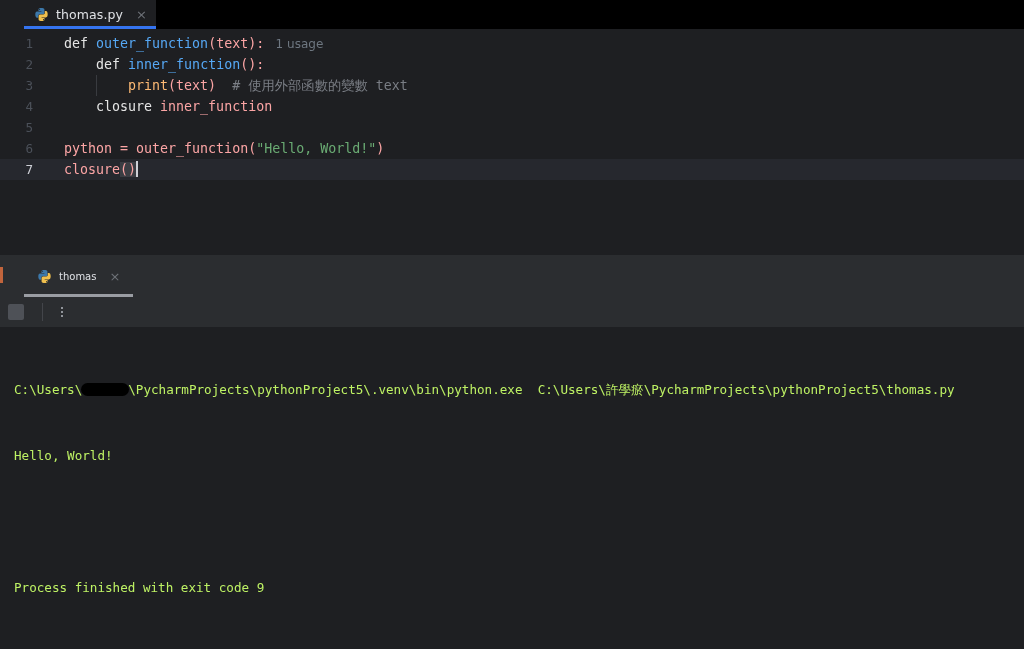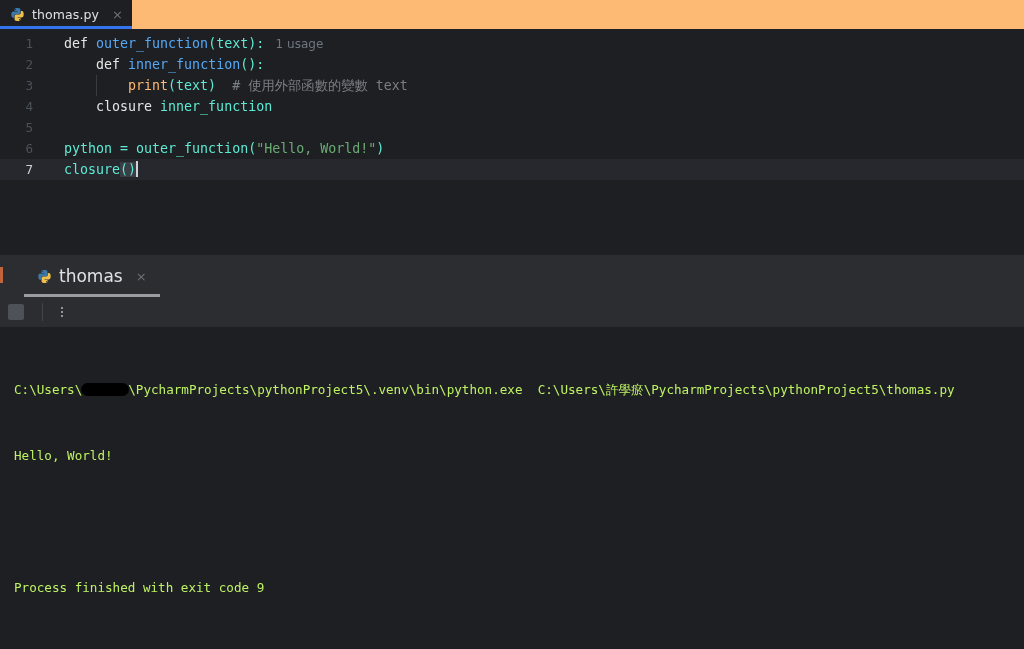--- a/index.html
+++ b/index.html
@@ -16,23 +16,24 @@
     width: 1024px; height: 649px;
     display: flex; flex-direction: column;
     background: #1E1F22;
   }
 
   
   .editor-tabbar {
     position: relative;
     height: 29px;
     flex: 0 0 29px;
-    background: #fdba74;
+    background: #000000;
     display: flex;
     align-items: stretch;
+    margin-left: 24px;
   }
   .editor-tab {
     display: flex;
     align-items: center;
     gap: 7px;
     padding: 0 9px 0 10px;
     height: 29px;
     background: #1E1F22;
     cursor: default;
     position: relative;
@@ -107,21 +108,21 @@
     left: 96px;
     width: 1px;
     background: #393B40;
   }
 
   
   .kw   { color: #e5e5e5; }   
   .fn   { color: #56A8F5; }   
   .bi   { color: #fdba74; }   
   .str  { color: #6AAB73; }   
-  .pl   { color: #5eead4; text-align: right; }   
+  .pl   { color: #fca5a5; text-align: right; }   
   .cmt  { color: #7A7E85; }   
   .hint { color: #6E7781; font-family: "DejaVu Sans", "Liberation Sans", sans-serif; font-size: 12px; }
   .brmatch { background: #3A3D43; }
   .cjk { font-family: "DejaVu Sans", "Liberation Sans", sans-serif; }
 
   
   .caret {
     display: inline-block;
     width: 1.5px;
     height: 16px;
@@ -162,21 +163,21 @@
     padding: 0 10px;
     cursor: default;
   }
   .run-tab .run-underline {
     position: absolute;
     left: -3px; right: -3px; bottom: 0;
     height: 3px;
     background: #9A9DA3;
   }
   .run-tab-label {
-    font-size: 17px;
+    font-size: 10px;
     color: #DFE1E5;
     white-space: nowrap;
   }
 
   .run-toolbar {
     height: 30px;
     flex: 0 0 30px;
     background: #2B2D30;
     display: flex;
     align-items: center;

